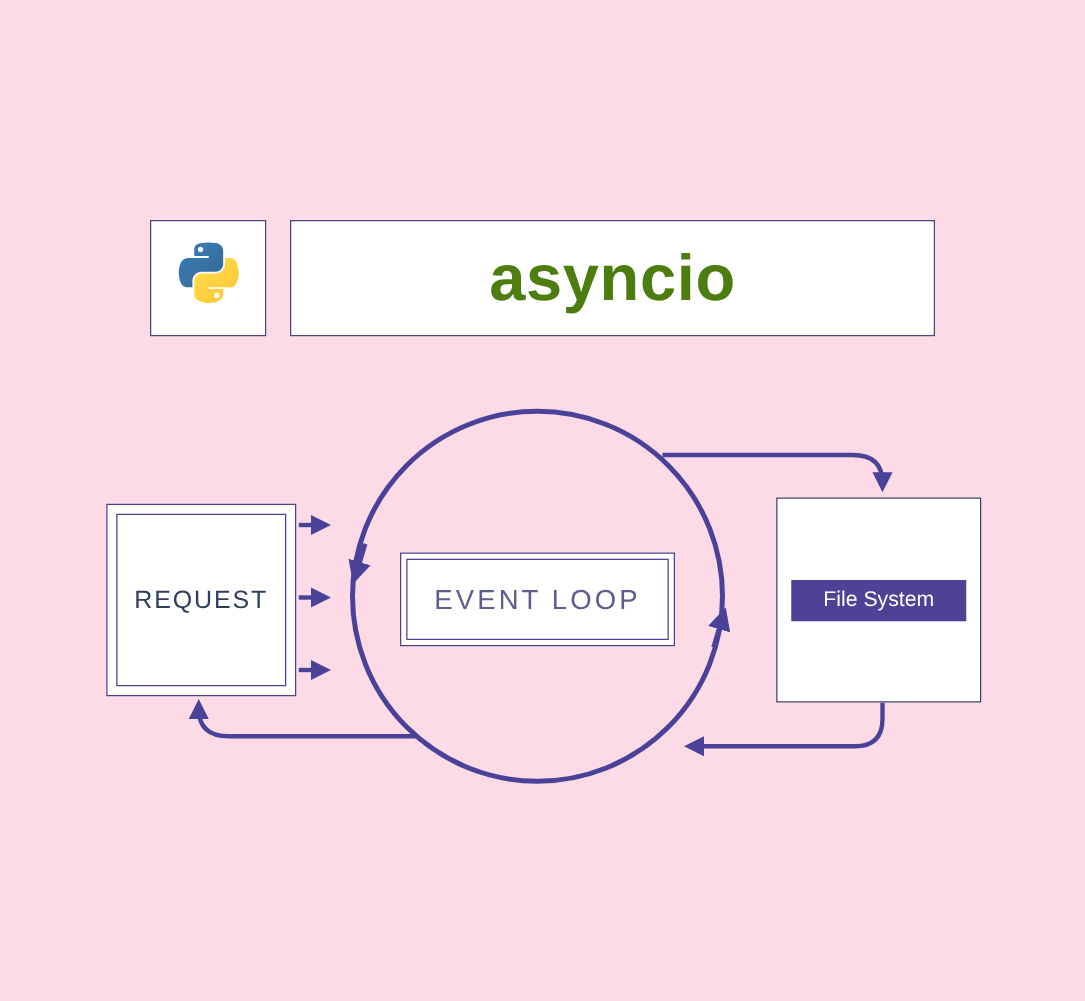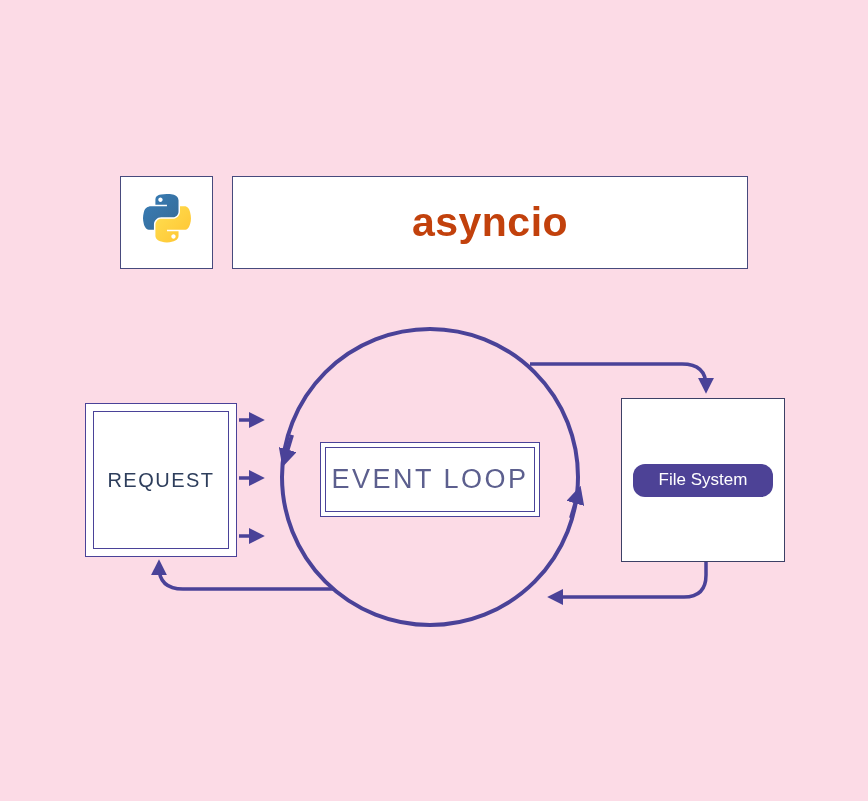--- a/index.html
+++ b/index.html
@@ -35,23 +35,23 @@
     border: 1.5px solid #474a7d;
     display: flex; align-items: center; justify-content: center;
   }
   .title-box {
     left: 232px; top: 176px;
     width: 516px; height: 93px;
     border: 1.5px solid #474a7d;
     display: flex; align-items: center; justify-content: center;
   }
   .title-text {
-    font-size: 41px;
+    font-size: 52px;
     font-weight: bold;
-    color: #c2410c;
+    color: #4d7c0f;
     letter-spacing: 0.5px;
   }
   
   .request-box {
     left: 85px; top: 403px;
     width: 152px; height: 154px;
     border: 1.5px solid #4a4298;
   }
   .request-inner {
     position: absolute;
@@ -70,40 +70,40 @@
     width: 220px; height: 75px;
     border: 1.5px solid #4a4298;
   }
   .loop-inner {
     position: absolute;
     left: 4px; right: 4px; top: 4px; bottom: 4px;
     border: 1.3px solid #4a4298;
     display: flex; align-items: center; justify-content: center;
   }
   .loop-label {
-    font-size: 27px;
+    font-size: 22px;
     letter-spacing: 2.5px;
     color: #5c5f8e;
   }
   
   .services-box {
     left: 621px; top: 398px;
     width: 164px; height: 164px;
     border: 1.5px solid #3c4066;
     display: flex;
     flex-direction: column;
     align-items: center;
     justify-content: space-evenly;
     padding: 4px 0;
   }
   .service-btn {
     width: 140px;
     height: 33px;
     background: #4d4296;
-    border-radius: 12px;
+    border-radius: 0;
     color: #ffffff;
     font-size: 17px;
     display: flex; align-items: center; justify-content: center;
   }
 </style>
 </head>
 <body>
 
 <div class="stage">
 

